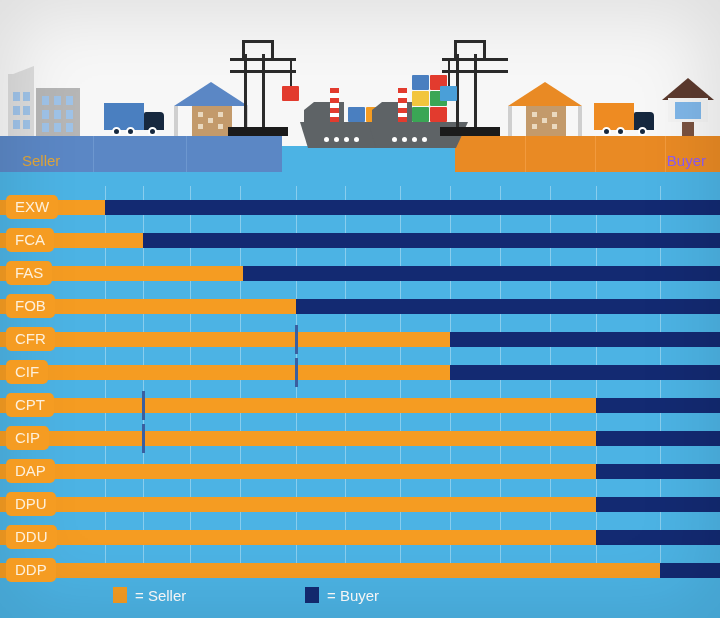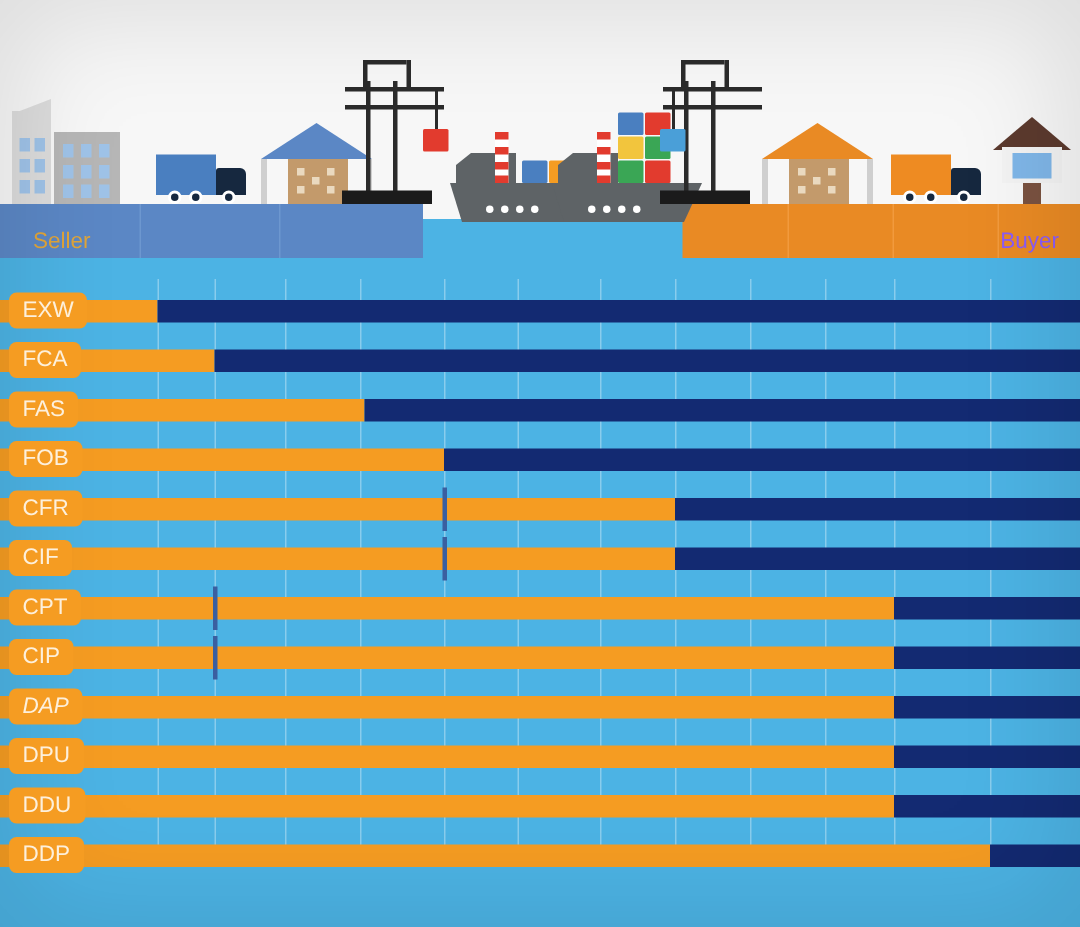--- a/index.html
+++ b/index.html
@@ -368,21 +368,21 @@
           <div class="seg-seller" style="left: 0px; width: 596px; background: rgb(245, 156, 34);"></div>
           <div class="seg-buyer" style="left: 596px; width: 124px; background: rgb(19, 42, 114);"></div>
         </div>
         <div class="risk" style="left: 142px; top: 205px; background: rgb(58, 95, 160);"></div>
         <div class="chip" style="top: 240px;">CIP</div>
         <div class="row" style="top: 245px;">
           <div class="seg-seller" style="left: 0px; width: 596px; background: rgb(245, 156, 34);"></div>
           <div class="seg-buyer" style="left: 596px; width: 124px; background: rgb(19, 42, 114);"></div>
         </div>
         <div class="risk" style="left: 142px; top: 238px; background: rgb(58, 95, 160);"></div>
-        <div class="chip" style="top: 273px; font-style: italic;">DAP</div>
+        <div class="chip" style="top: 273px;">DAP</div>
         <div class="row" style="top: 278px;">
           <div class="seg-seller" style="left: 0px; width: 596px; background: rgb(245, 156, 34);"></div>
           <div class="seg-buyer" style="left: 596px; width: 124px; background: rgb(19, 42, 114);"></div>
         </div>
         <div class="chip" style="top: 306px;">DPU</div>
         <div class="row" style="top: 311px;">
           <div class="seg-seller" style="left: 0px; width: 596px; background: rgb(245, 156, 34);"></div>
           <div class="seg-buyer" style="left: 596px; width: 124px; background: rgb(19, 42, 114);"></div>
         </div>
         <div class="chip" style="top: 339px;">DDU</div>
@@ -391,17 +391,25 @@
           <div class="seg-buyer" style="left: 596px; width: 124px; background: rgb(19, 42, 114);"></div>
         </div>
         <div class="chip" style="top: 372px;">DDP</div>
         <div class="row" style="top: 377px;">
           <div class="seg-seller" style="left: 0px; width: 660px; background: rgb(245, 156, 34);"></div>
           <div class="seg-buyer" style="left: 660px; width: 60px; background: rgb(19, 42, 114);"></div>
         </div>
       </div>
 
     <div id="legend">
+      <div class="lg" style="left:113px">
+        <span class="sw sw-seller"></span>
+        <span>= Seller</span>
+      </div>
+      <div class="lg" style="left:305px">
+        <span class="sw sw-buyer"></span>
+        <span>= Buyer</span>
+      </div>
     </div>
   </div>
 
   <div class="vignette"></div>
 </div>
 
 </body></html>

